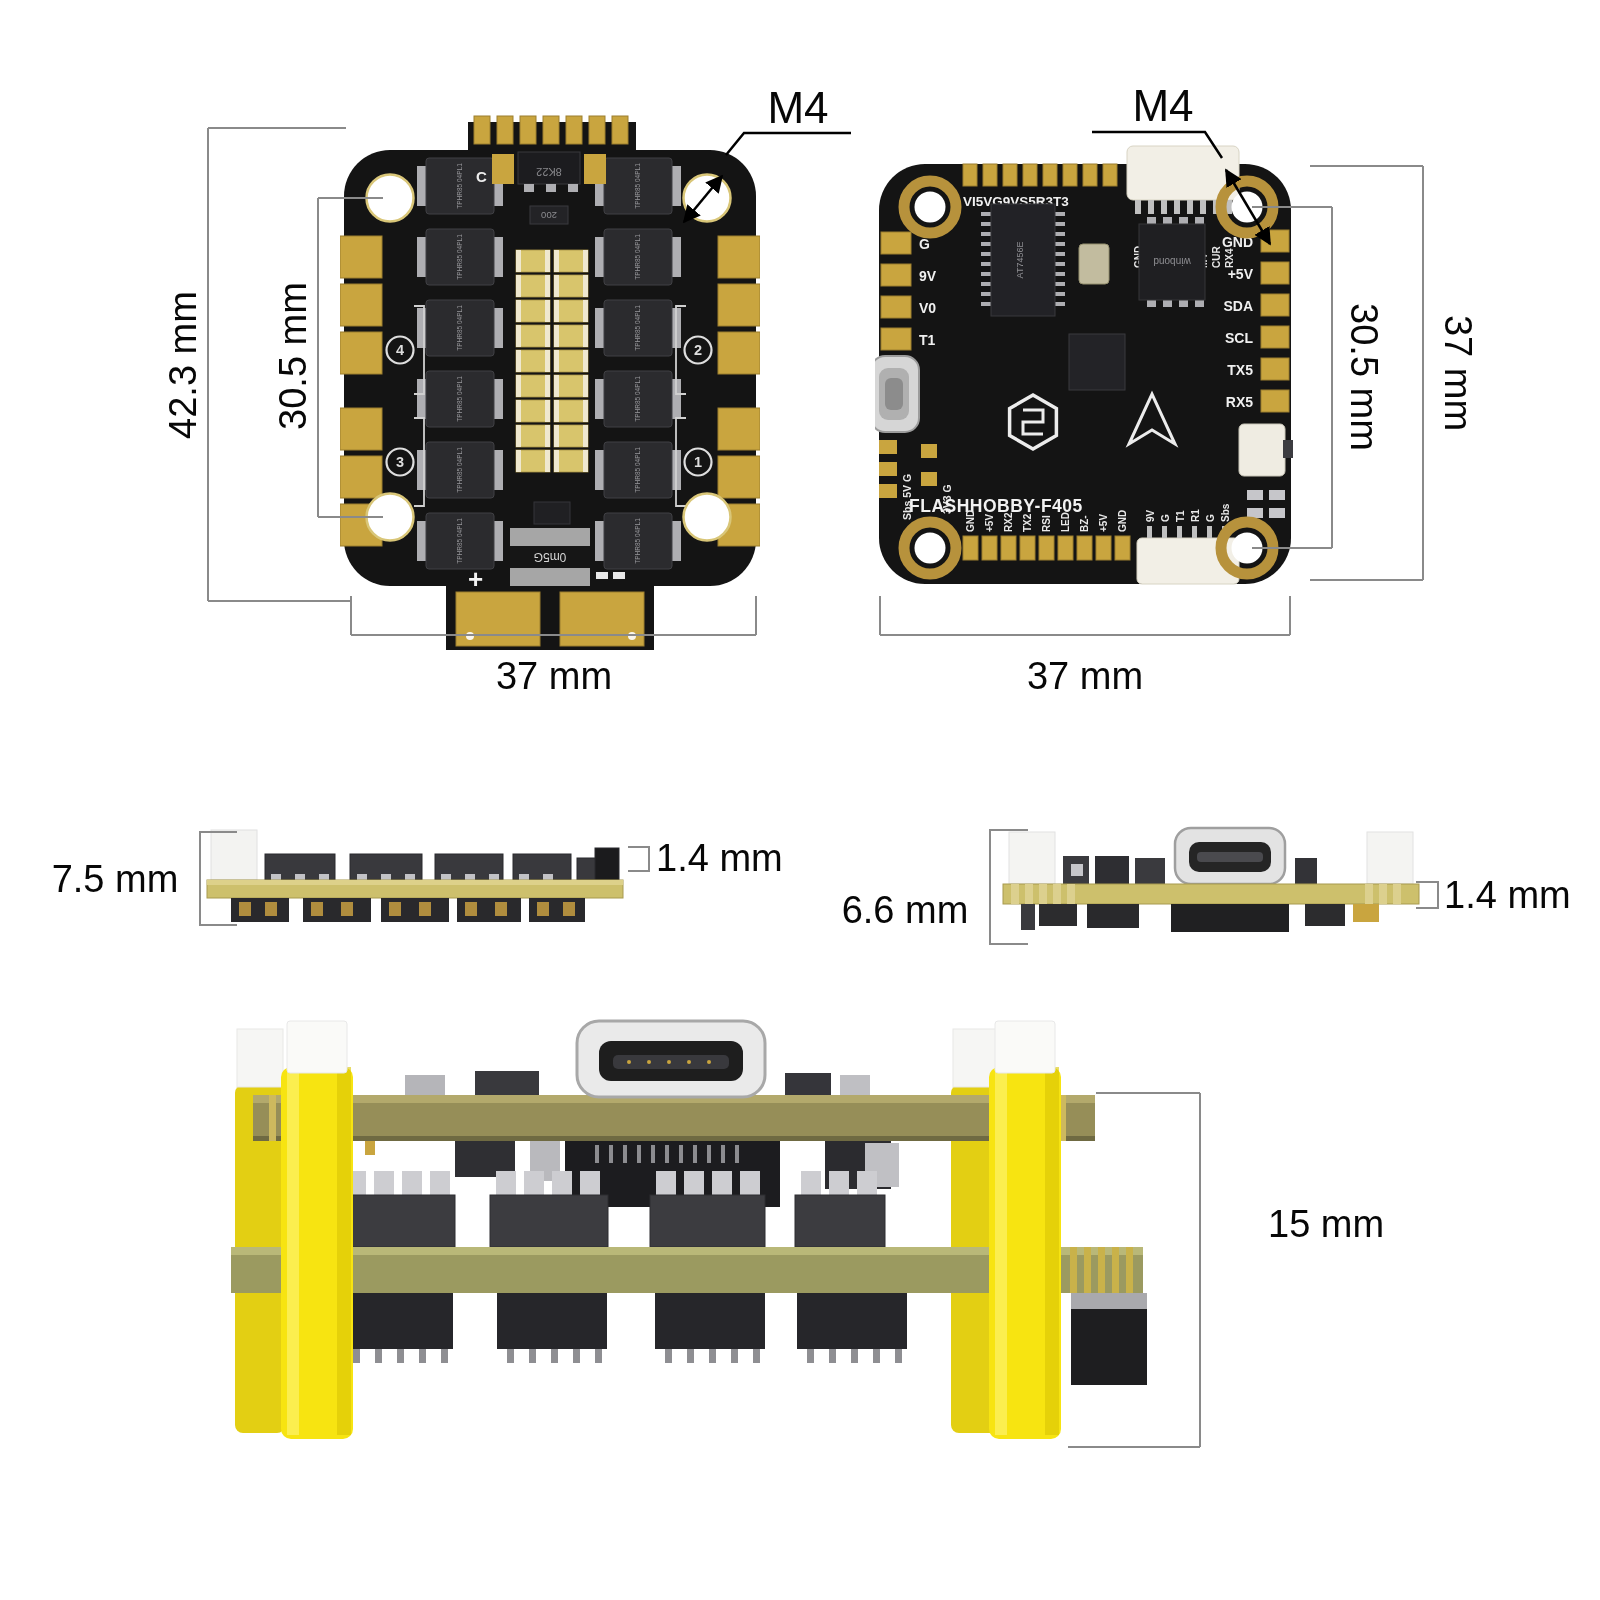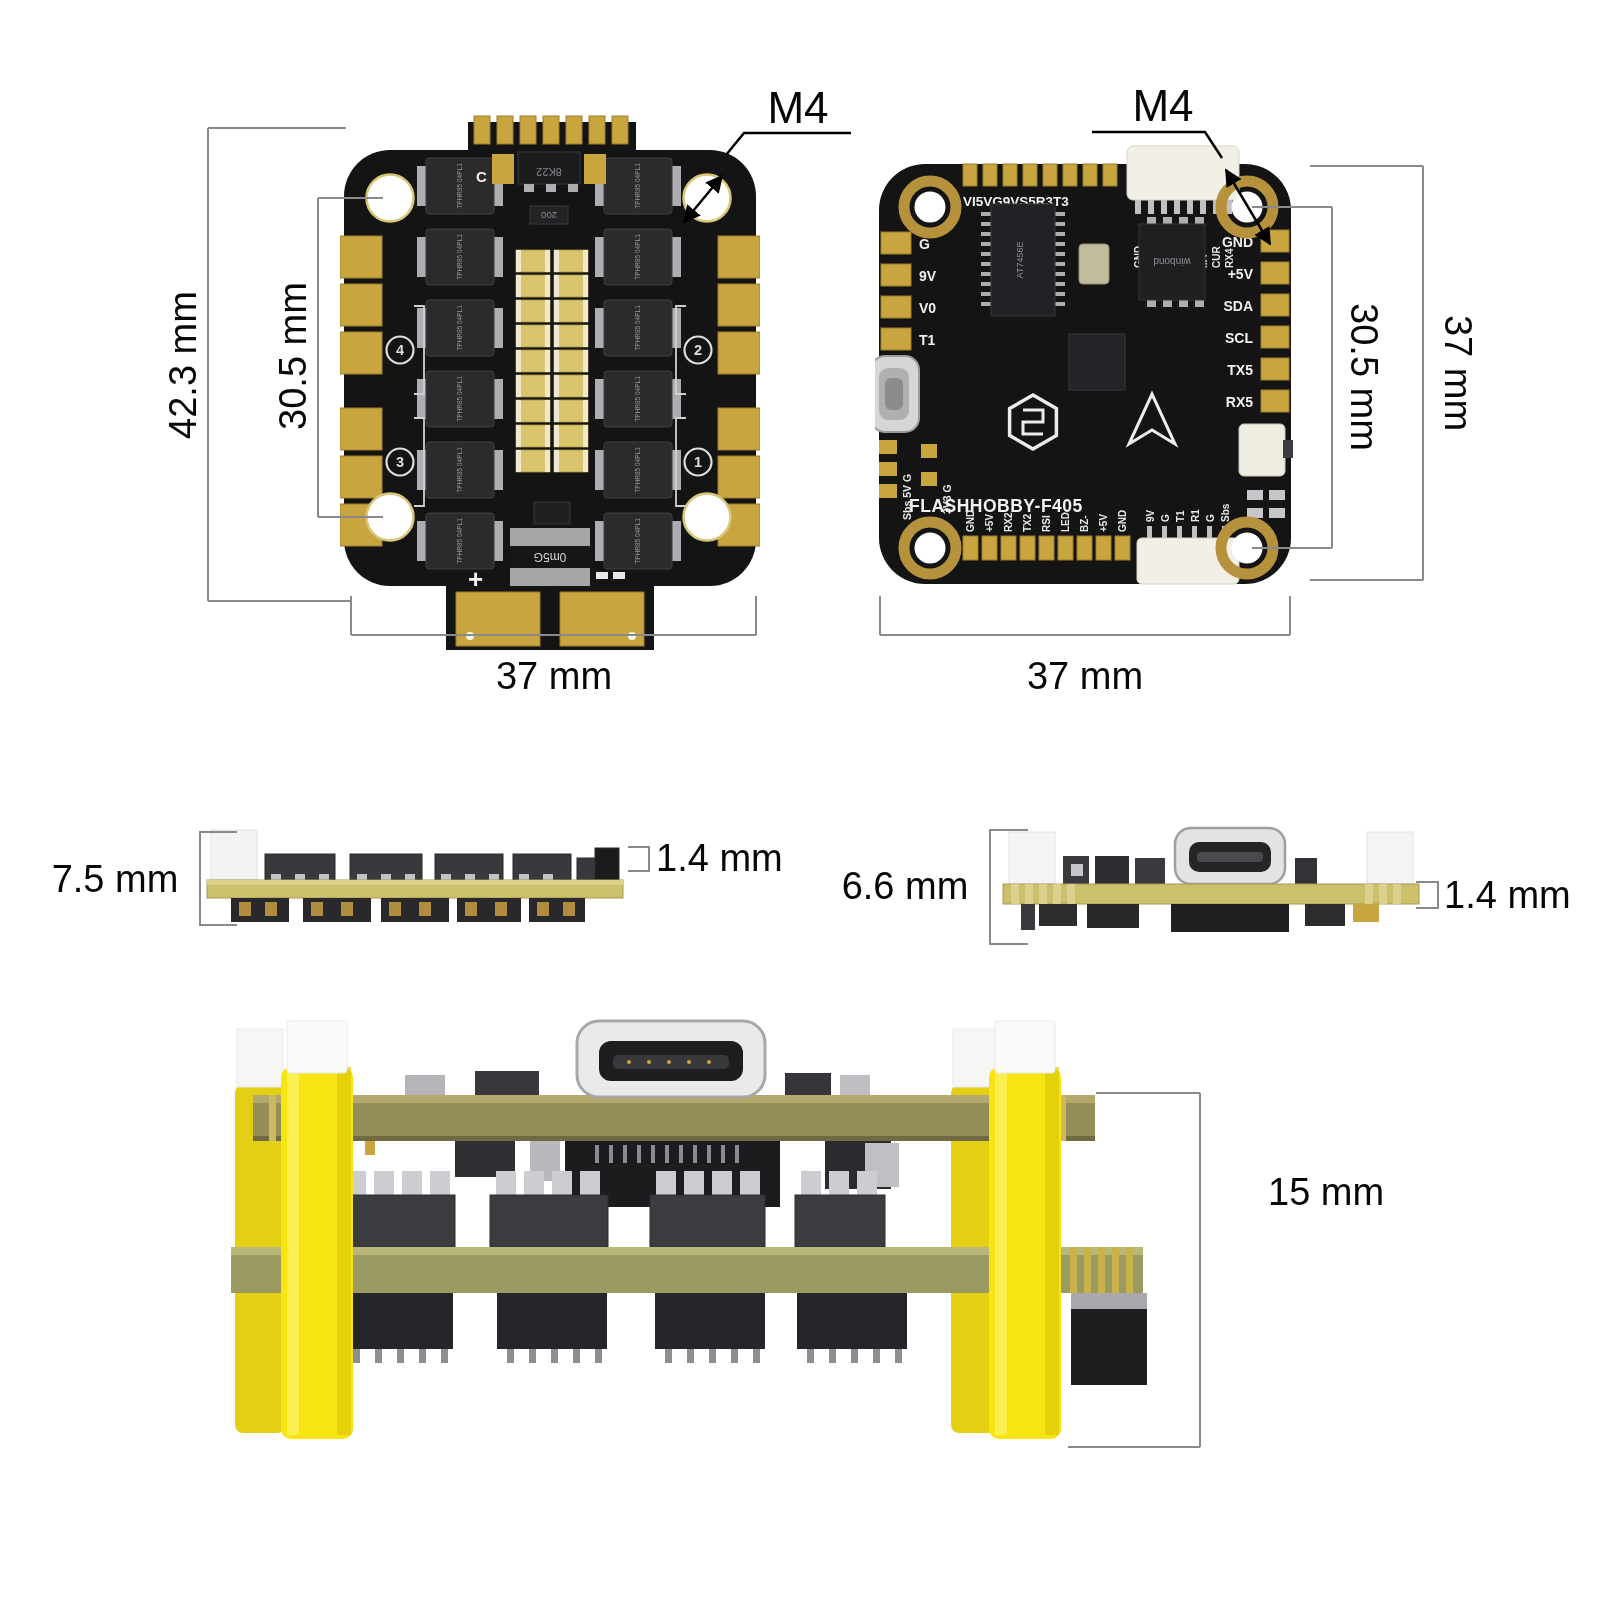--- a/index.html
+++ b/index.html
@@ -643,17 +643,17 @@
   <div class="dim-label rot-ccw" style="left:183px;top:365px">42.3 mm</div>
   <div class="dim-label rot-ccw" style="left:293px;top:356px">30.5 mm</div>
   <div class="dim-label center" style="left:554px;top:676px">37 mm</div>
   <div class="dim-label center m4" style="left:798px;top:108px">M4</div>
   <div class="dim-label center m4" style="left:1163px;top:106px">M4</div>
   <div class="dim-label rot-cw" style="left:1364px;top:377px">30.5 mm</div>
   <div class="dim-label rot-cw" style="left:1458px;top:373px">37 mm</div>
   <div class="dim-label center" style="left:1085px;top:676px">37 mm</div>
   <div class="dim-label center" style="left:115px;top:879px">7.5 mm</div>
   <div class="dim-label" style="left:656px;top:839px">1.4 mm</div>
-  <div class="dim-label center" style="left:905px;top:886px">6.6 mm</div>
+  <div class="dim-label center" style="left:905px;top:910px">6.6 mm</div>
   <div class="dim-label" style="left:1444px;top:876px">1.4 mm</div>
-  <div class="dim-label" style="left:1268px;top:1173px">15 mm</div>
+  <div class="dim-label" style="left:1268px;top:1205px">15 mm</div>
 
 </div>
 
 </body></html>

